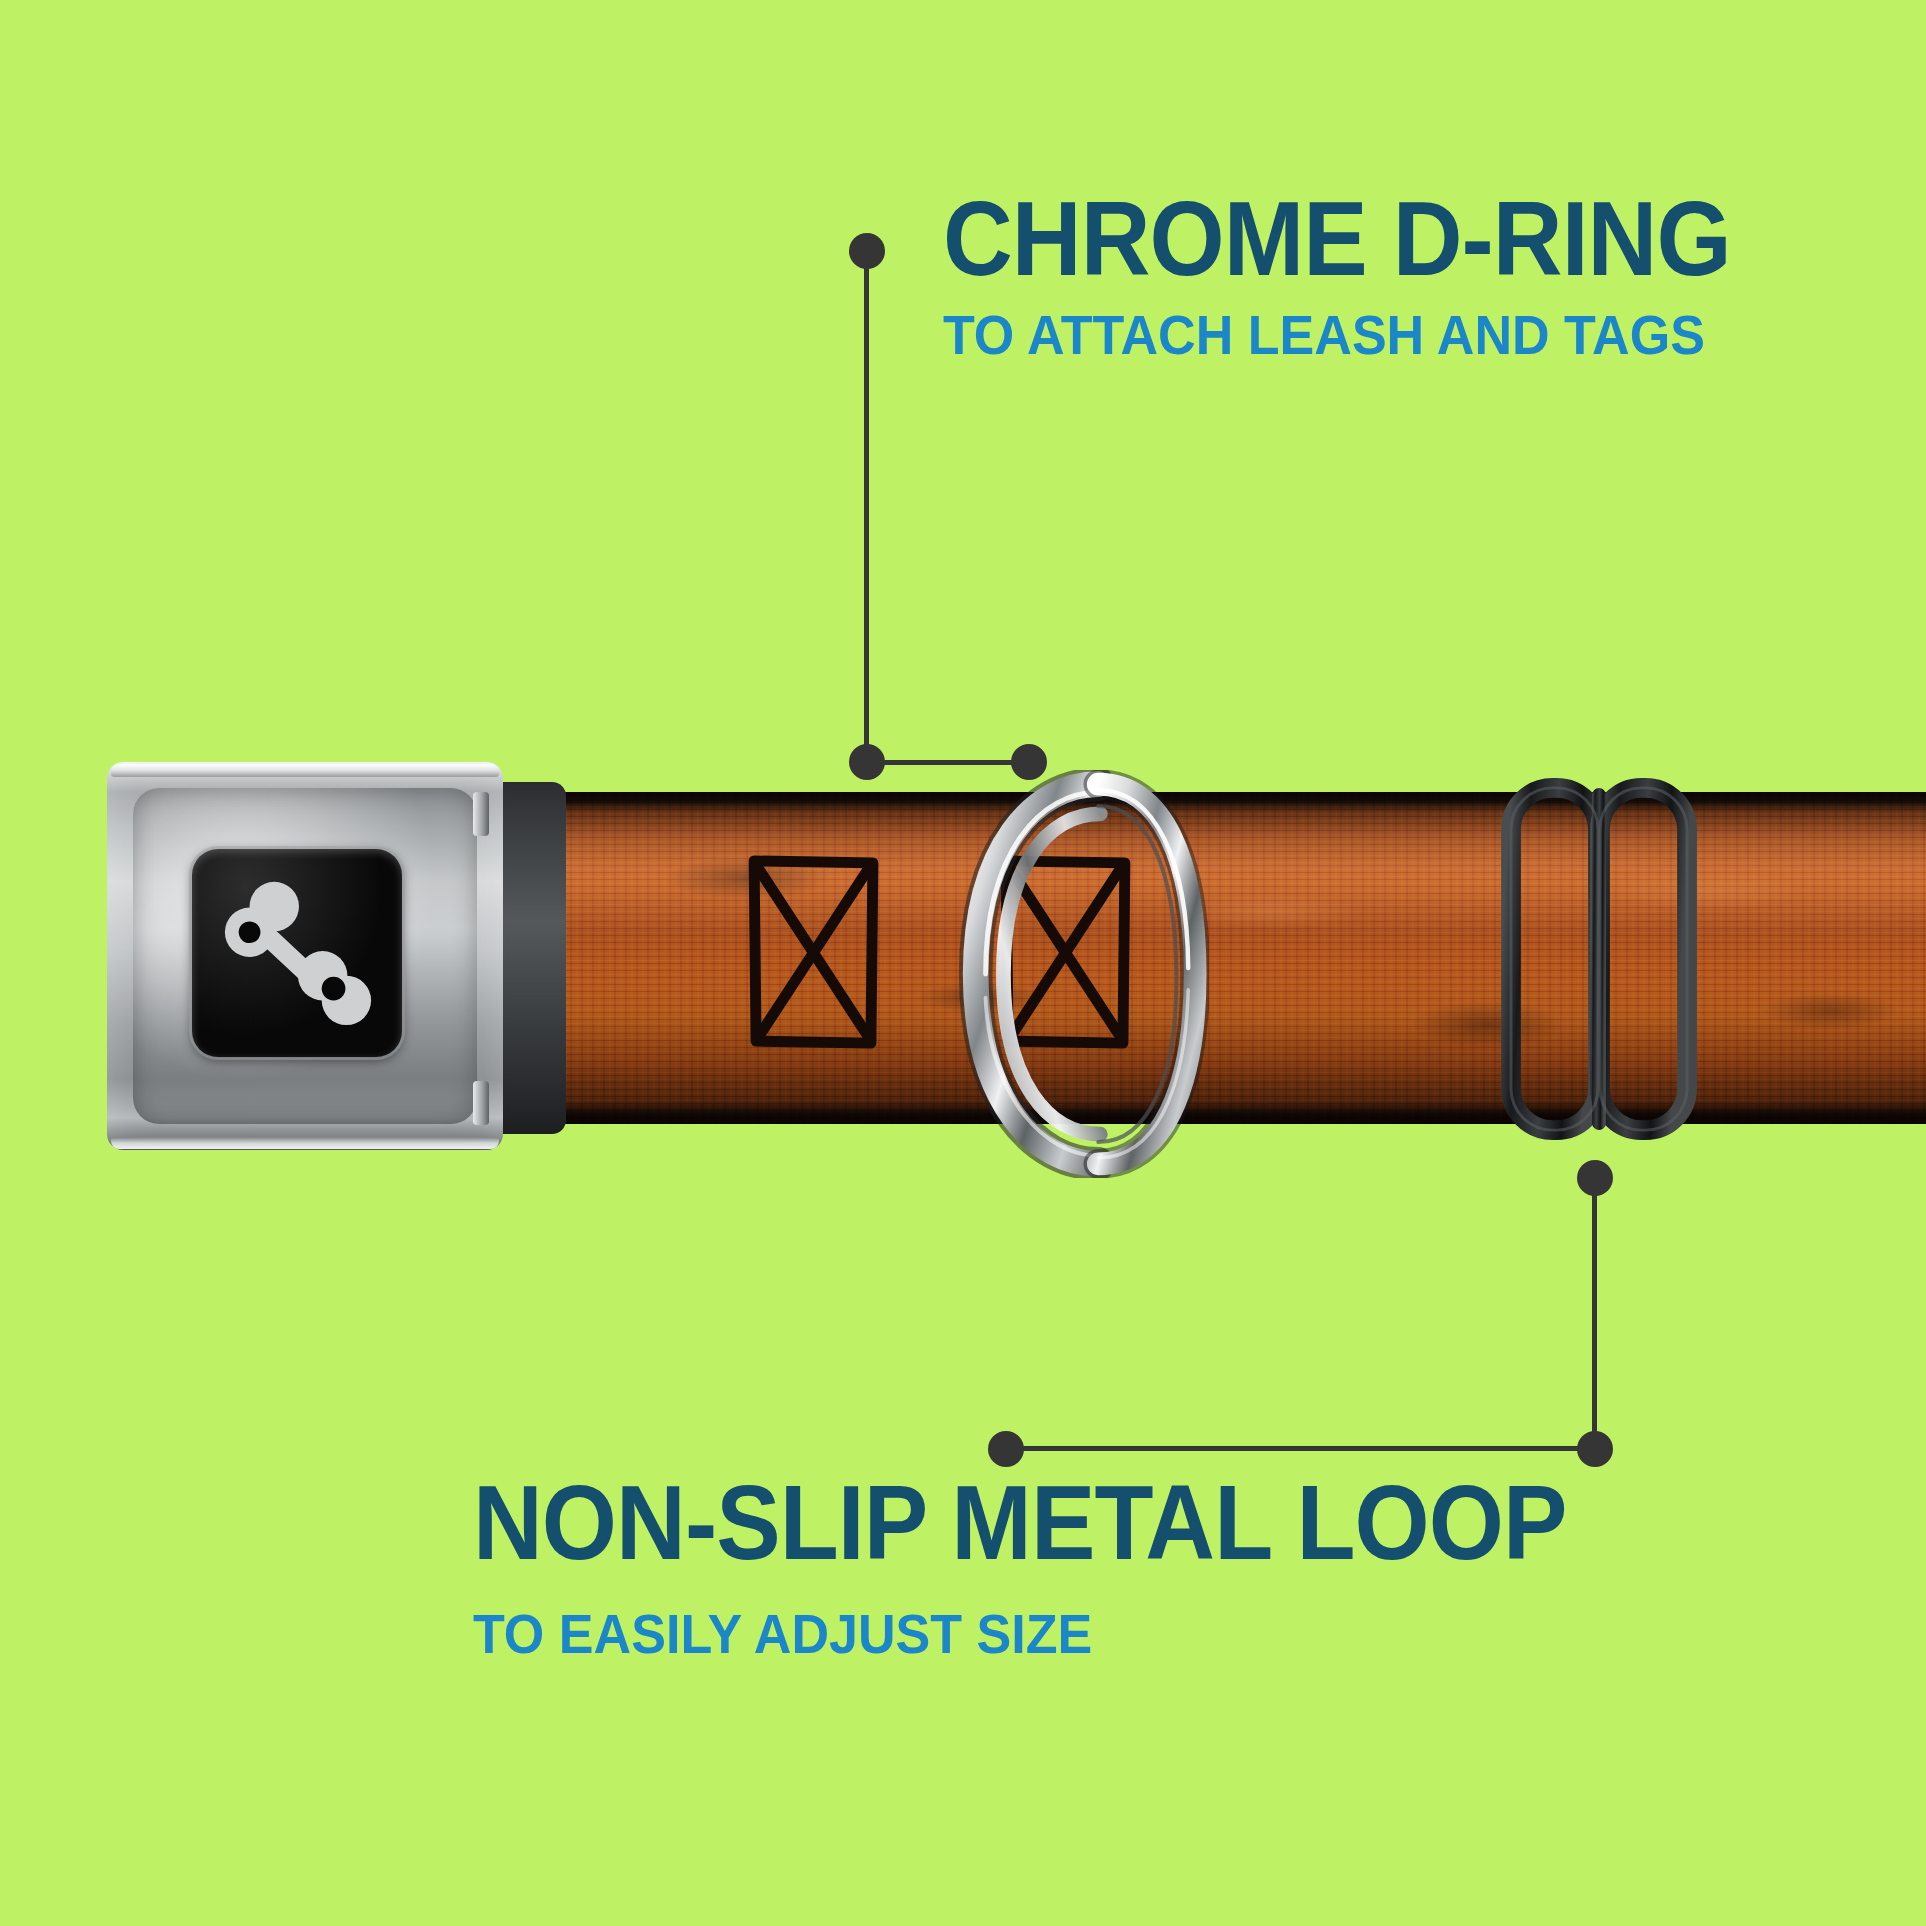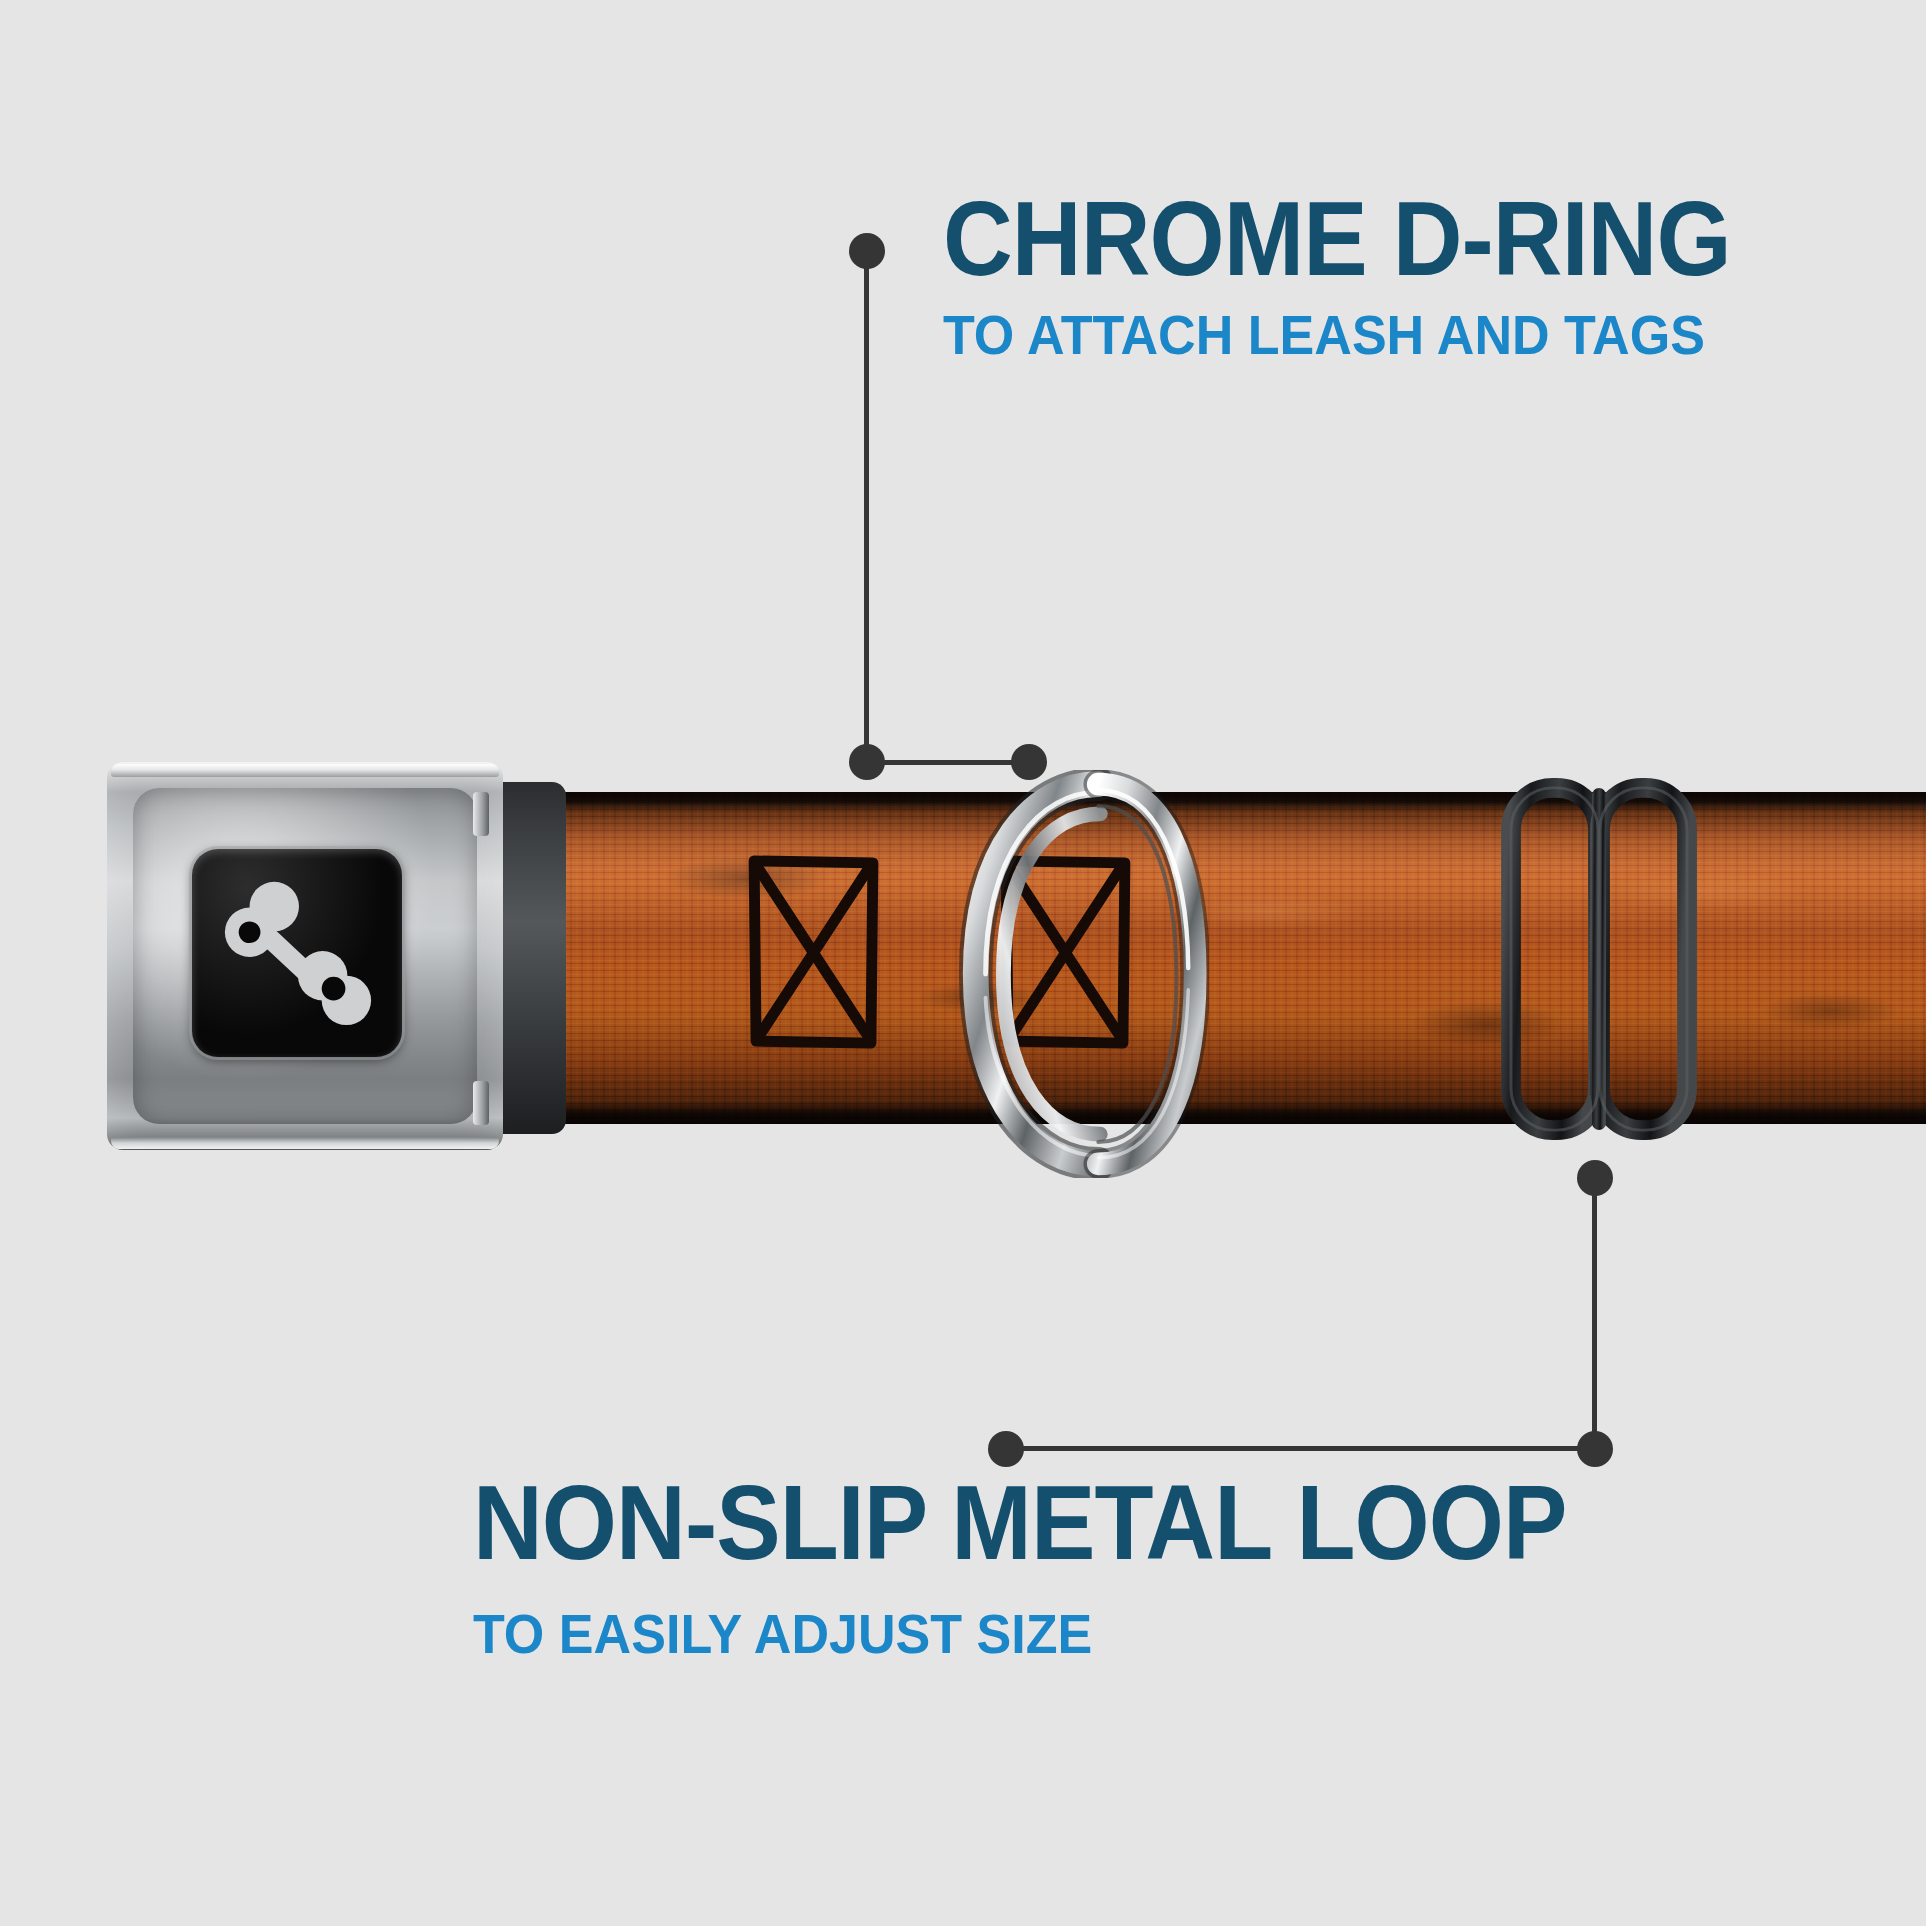--- a/index.html
+++ b/index.html
@@ -12,21 +12,21 @@
     height: 1927px;
     position: relative;
     overflow: hidden;
     font-family: "Liberation Sans", sans-serif;
     -webkit-font-smoothing: antialiased;
   }
 
   .stage {
     position: absolute;
     inset: 0;
-    background: #e5e5e5;
+    background: #bef264;
   }
 
   
   .callout-text { position: absolute; white-space: nowrap; }
 
   .headline {
     font-family: "Liberation Sans Narrow", "Liberation Sans", sans-serif;
     font-weight: 700;
     font-size: 105px;
     line-height: 1;

